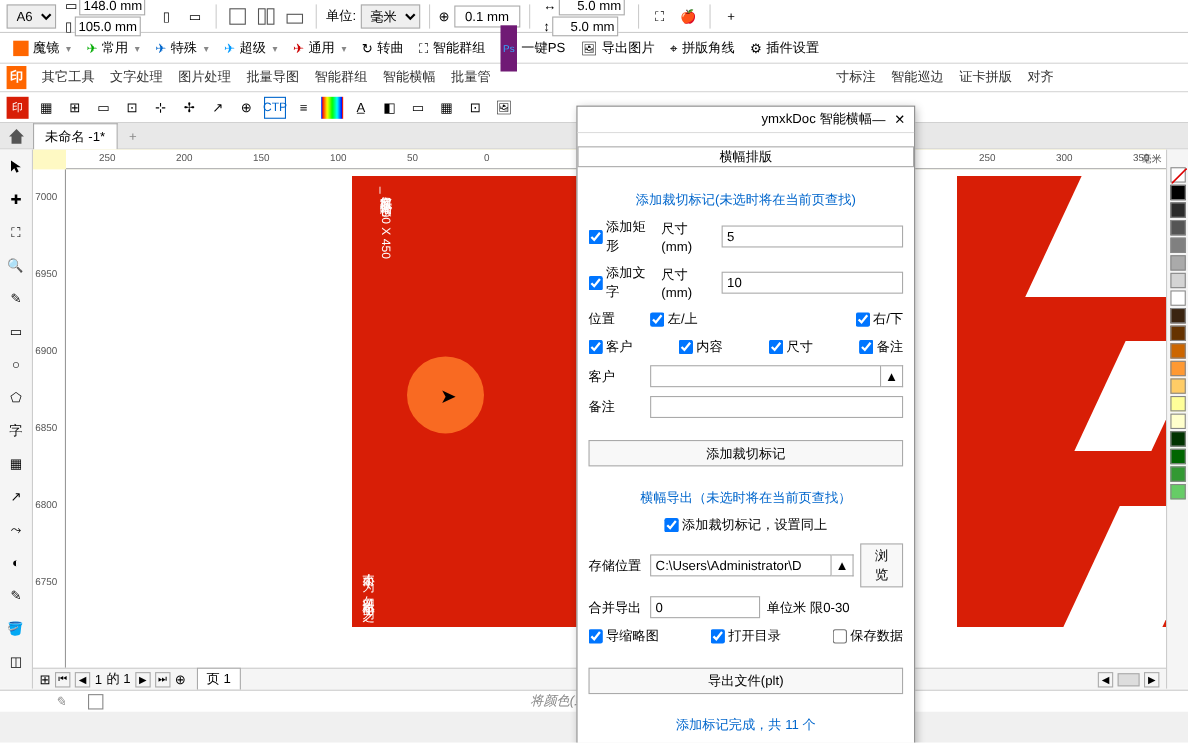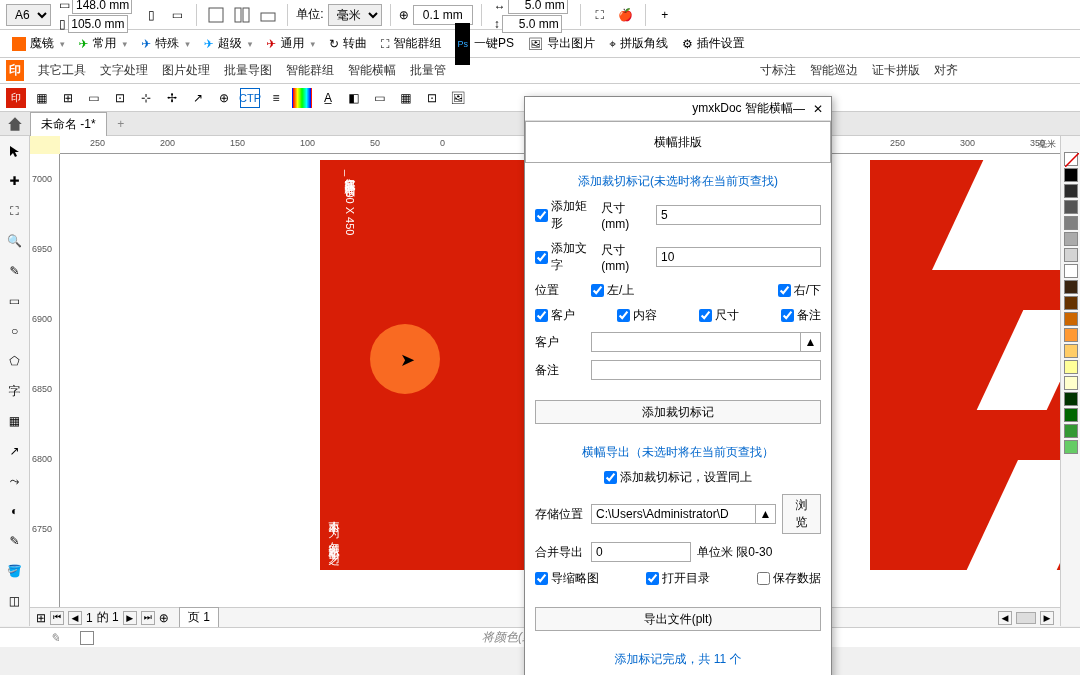--- a/index.html
+++ b/index.html
@@ -58,21 +58,21 @@
 .bottom-bar { position: absolute; bottom: 48px; left: 30px; right: 20px; height: 20px; background: #f5f5f5; border-top: 1px solid #ccc; display: flex; align-items: center; padding: 0 6px; gap: 4px; font-size: 11px; }
 .page-nav-btn { width: 14px; height: 14px; border: 1px solid #aaa; display: flex; align-items: center; justify-content: center; font-size: 9px; cursor: pointer; }
 .page-tab { background: #fff; border: 1px solid #aaa; padding: 1px 8px; margin-left: 6px; }
 
 .status-bar { position: absolute; bottom: 28px; left: 0; right: 0; height: 20px; background: #fff; border-top: 1px solid #ccc; display: flex; align-items: center; padding: 0 40px; gap: 10px; font-style: italic; color: #888; justify-content: center; }
 
 
 .dialog { position: absolute; top: 96px; left: 524px; width: 308px; background: #fff; border: 1px solid #888; box-shadow: 2px 2px 8px rgba(0,0,0,0.3); z-index: 100; }
 .dialog-title { height: 24px; display: flex; align-items: center; justify-content: flex-end; padding: 0 8px; border-bottom: 1px solid #ddd; }
 .dialog-title .controls { display: flex; gap: 8px; }
-.dialog-tabs { display: flex; height: 42px; }
+.dialog-tabs { display: flex; height: 42px; align-items: center; }
 .dialog-tabs .dtab { flex: 1; display: flex; align-items: center; justify-content: center; border: 1px solid #aaa; cursor: pointer; }
 .dialog-tabs .active { background: #0066ff; color: #fff; border-color: #0066ff; }
 .dialog-body { padding: 6px 10px; }
 .link-text { color: #0066cc; text-align: center; padding: 4px 0; cursor: pointer; }
 .form-row { display: flex; align-items: center; gap: 6px; padding: 4px 0; }
 .form-row label { display: flex; align-items: center; gap: 3px; }
 .form-row input[type=text] { border: 1px solid #aaa; height: 20px; padding: 0 4px; flex: 1; }
 .form-row input[type=checkbox] { width: 13px; height: 13px; }
 .form-row .lbl { min-width: 50px; }
 .wide-btn { width: 100%; border: 1px solid #aaa; background: #f8f8f8; height: 24px; margin: 16px 0; cursor: pointer; }
@@ -171,21 +171,21 @@
     </div>
   <div class="menu-item">
       <span>↻</span>
       <span>转曲</span>
     </div>
   <div class="menu-item">
       <span>⛶</span>
       <span>智能群组</span>
     </div>
   <div class="menu-item">
-      <span style="background:#000000;color:#31a8ff;padding:16px 2px;font-size:9px">Ps</span>
+      <span style="background:#701a75;color:#31a8ff;padding:16px 2px;font-size:9px">Ps</span>
       <span>一键PS</span>
     </div>
   <div class="menu-item">
       <span>🖼</span>
       <span>导出图片</span>
     </div>
   <div class="menu-item">
       <span>⌖</span>
       <span>拼版角线</span>
     </div>

